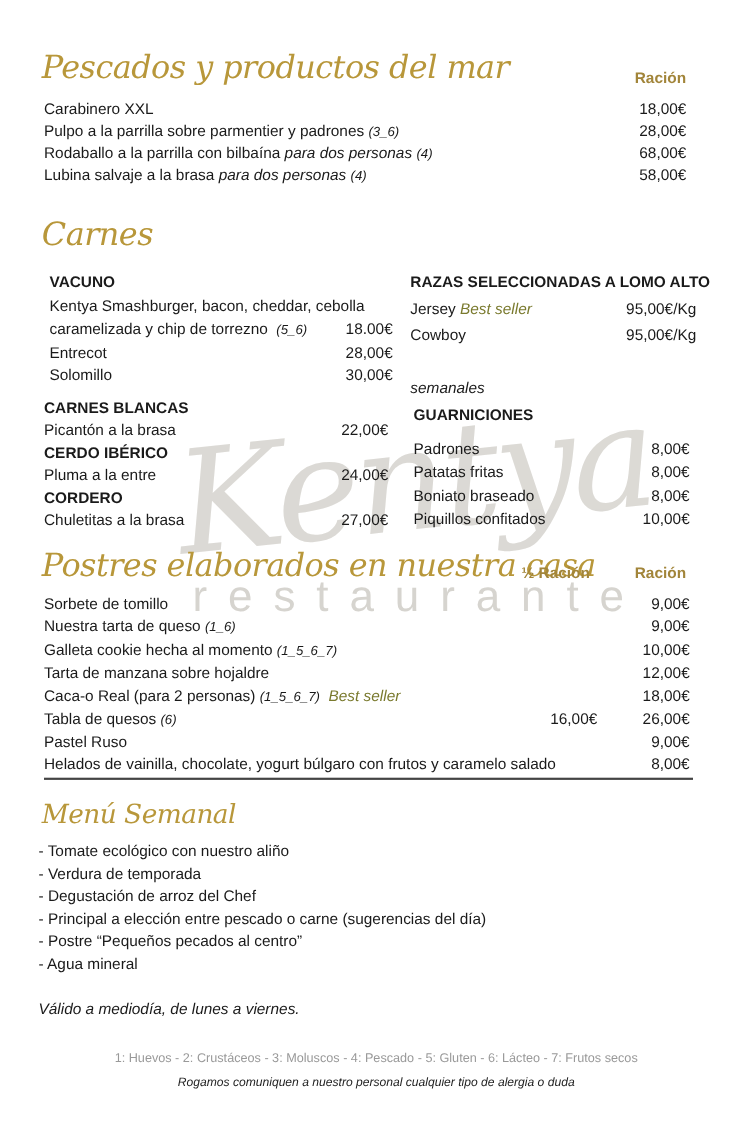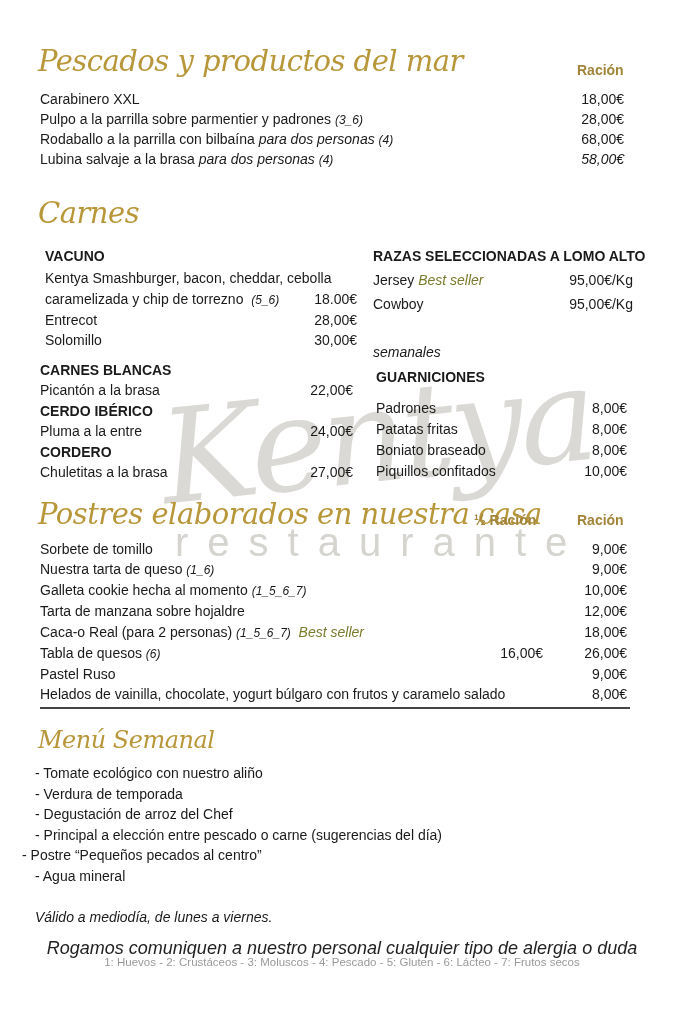--- a/index.html
+++ b/index.html
@@ -24,21 +24,21 @@
     position: absolute; left: 160px; top: 360px; font-family: "DejaVu Serif", serif;
     font-style: italic; font-size: 130px; color: #c9c6bf; opacity: 0.65; letter-spacing: -4px;
     transform: rotate(-6deg); z-index: 0; pointer-events: none;
   }
   .watermark-r {
     position: absolute; left: 175px; top: 520px; font-family: "Liberation Sans", sans-serif;
     font-size: 40px; color: #d6d4cf; letter-spacing: 19px; font-weight: 300; z-index: 0; pointer-events: none;
   }
   .content { position: absolute; inset: 0; z-index: 1; }
   .divider { position: absolute; left: 40px; width: 590px; top: 707px; height: 2px; background: #444; }
-  .footer1 { left: 0; width: 684px; text-align: center; font-style: italic; font-size: 18px; color: #222; }
+  .footer1 { left: 0; width: 684px; text-align: center; font-style: italic; font-size: 11px; color: #222; margin-top: 40px; }
   .footer2 { left: 0; width: 684px; text-align: center; font-size: 11.5px; color: #999; }
 </style>
 </head>
 <body>
 
 <div class="watermark-k">Kentya</div>
 <div class="watermark-r">restaurante</div>
 
 <div class="content">
 
@@ -61,21 +61,21 @@
     <span class="it">para dos personas</span>
     <span class="small-it">(4)</span>
   </div>
   <div class="abs row price" style="left:560px; top:129px; width:64px;">68,00€</div>
 
   <div class="abs row" style="left:40px; top:149px;">
     <span>Lubina salvaje a la brasa</span>
     <span class="it">para dos personas</span>
     <span class="small-it">(4)</span>
   </div>
-  <div class="abs row price" style="left:560px; top:149px; width:64px;font-style:italic;">58,00€</div>
+  <div class="abs row price" style="left:560px; top:149px; width:64px;">58,00€</div>
 
 
   <div class="abs script h1" style="left:38px; top:196px;">Carnes</div>
 
   <div class="abs row bold" style="left:45px; top:246px;">VACUNO</div>
   <div class="abs row" style="left:45px; top:268px;">Kentya Smashburger, bacon, cheddar, cebolla</div>
   <div class="abs row" style="left:45px; top:289px;">
     <span>caramelizada y chip de torrezno</span>&nbsp;
     <span class="small-it">(5_6)</span>
   </div>
@@ -159,19 +159,19 @@
   <div class="abs row" style="left:40px; top:684px;">Helados de vainilla, chocolate, yogurt búlgaro con frutos y caramelo salado</div>
   <div class="abs row price" style="left:560px; top:684px; width:67px;">8,00€</div>
 
   <div class="divider"></div>
 
   <div class="abs script" style="left:38px; top:726px; font-size:24px;">Menú Semanal</div>
   <div class="abs row" style="left:35px; top:763px;">- Tomate ecológico con nuestro aliño</div>
   <div class="abs row" style="left:35px; top:784px;">- Verdura de temporada</div>
   <div class="abs row" style="left:35px; top:804px;">- Degustación de arroz del Chef</div>
   <div class="abs row" style="left:35px; top:825px;">- Principal a elección entre pescado o carne (sugerencias del día)</div>
-  <div class="abs row" style="left:22px; top:845px;text-align:right;">- Postre “Pequeños pecados al centro”</div>
+  <div class="abs row" style="left:35px; top:845px;text-align:right;">- Postre “Pequeños pecados al centro”</div>
   <div class="abs row" style="left:35px; top:866px;">- Agua mineral</div>
   <div class="abs row it" style="left:35px; top:907px;">Válido a mediodía, de lunes a viernes.</div>
 
   <div class="abs footer1" style="top:938px;">Rogamos comuniquen a nuestro personal cualquier tipo de alergia o duda</div>
   <div class="abs footer2" style="top:956px;">1: Huevos - 2: Crustáceos - 3: Moluscos - 4: Pescado - 5: Gluten - 6: Lácteo - 7: Frutos secos</div>
 </div>
 
 </body></html>

